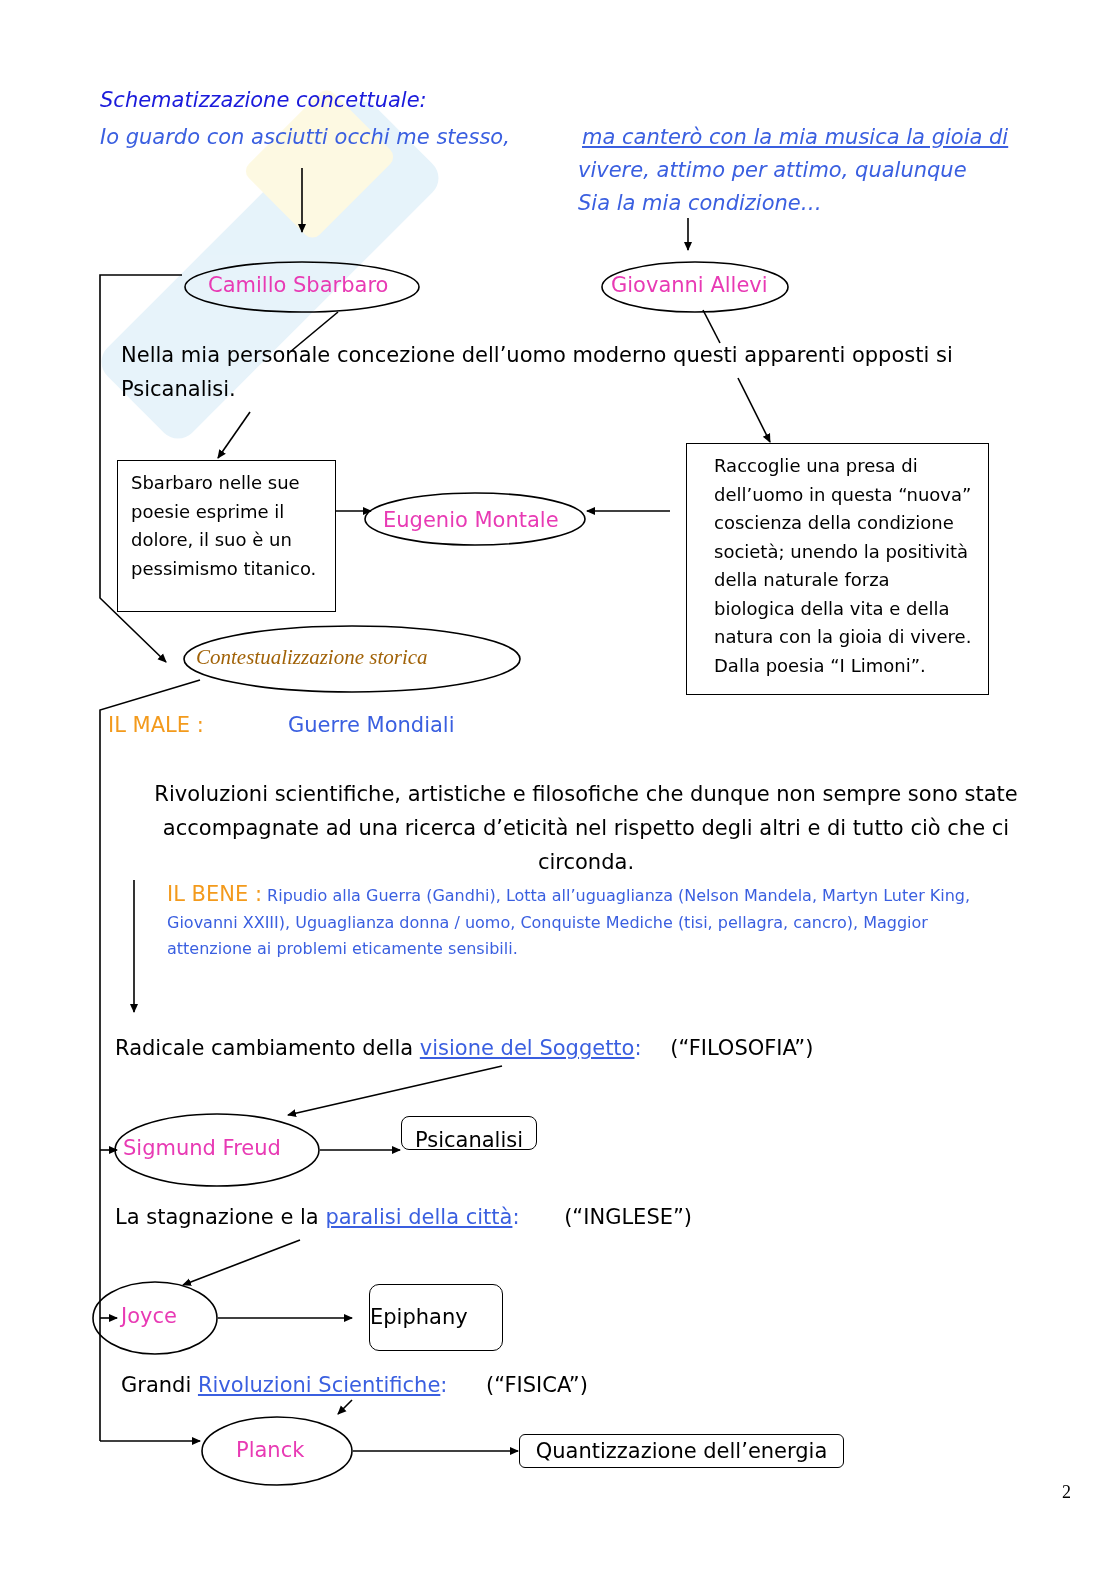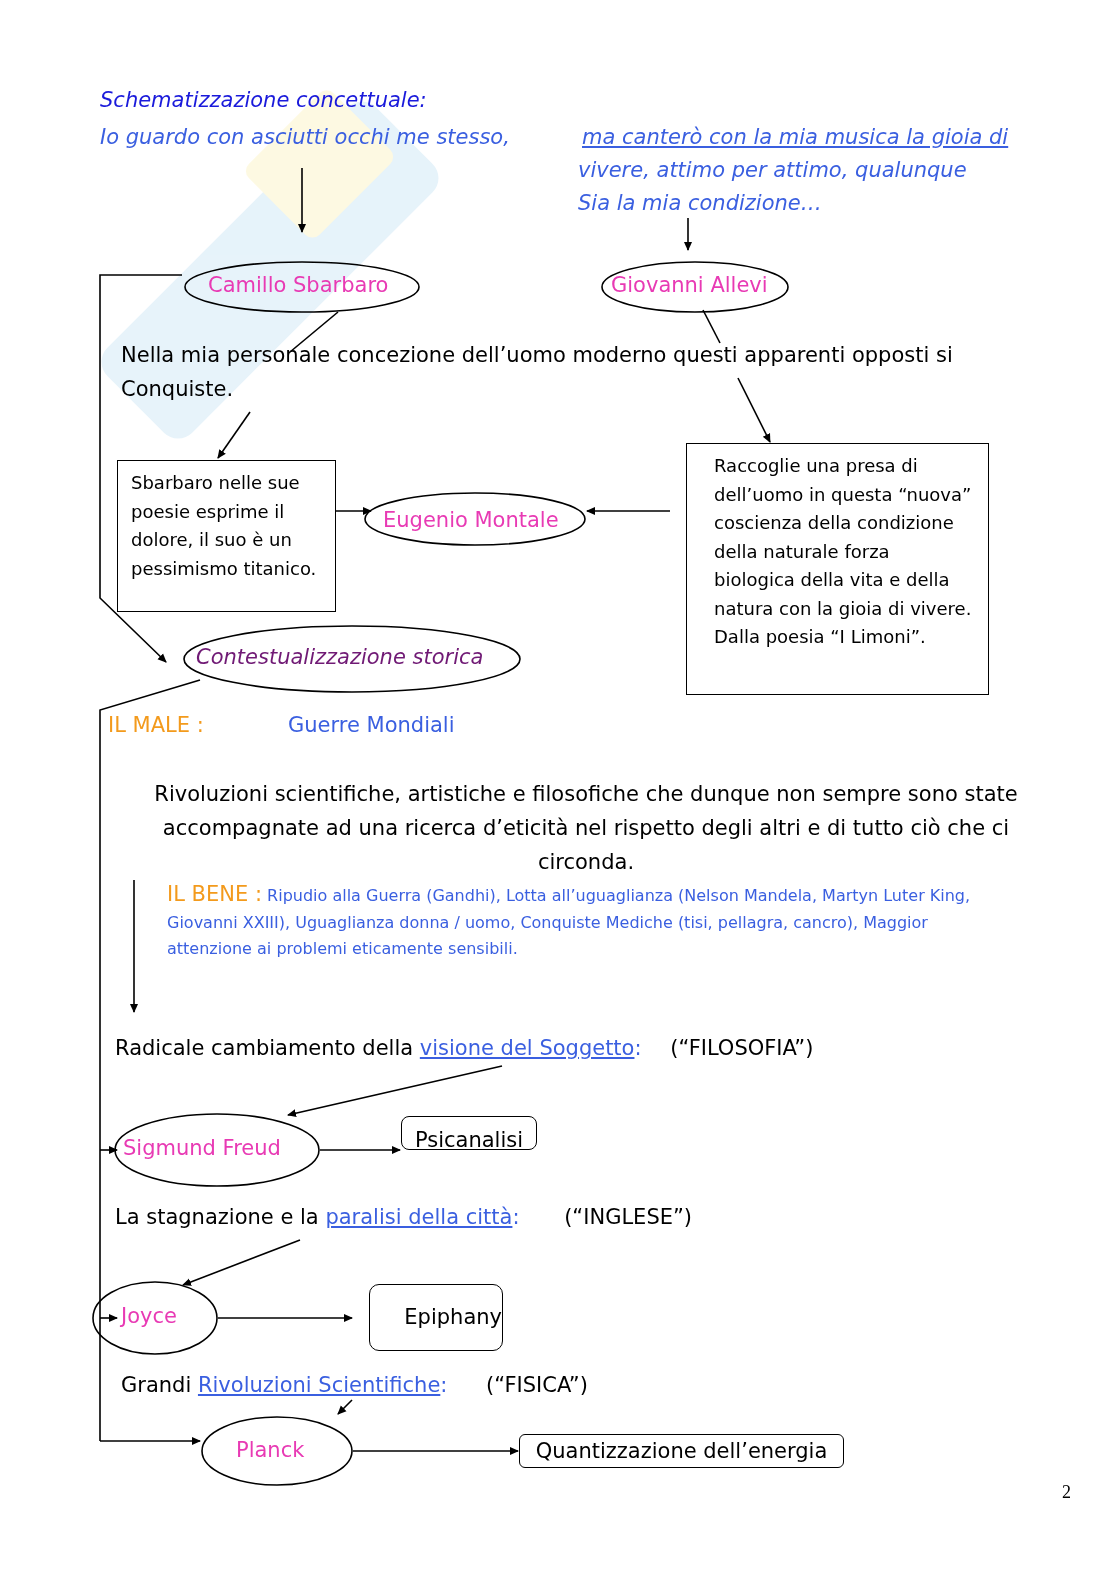--- a/index.html
+++ b/index.html
@@ -2,21 +2,21 @@
 <html><head>
 <meta charset="utf-8">
 <style>
   html, body { margin:0; padding:0; background:#ffffff; }
   body { width:1116px; height:1579px; position:relative; overflow:hidden;
          font-family:"DejaVu Sans", sans-serif; color:#000; }
   .abs { position:absolute; white-space:nowrap; }
   .title { color:#1a1adb; font-style:italic; font-size:21px; }
   .poem { color:#3a5fe0; font-style:italic; font-size:21px; line-height:33px; }
   .pink { color:#e83ab4; font-size:21px; }
-  .red { color:#701a75; font-style:italic; font-size:21px; }
+  .red { color:#a16207; font-style:italic; font-size:21px;font-family:Liberation Serif, serif; }
   .orange { color:#f39a1c; }
   .blue { color:#3a5fe0; }
   .body-text { font-size:21px; line-height:34px; }
   .box { position:absolute; border:1.5px solid #000; background:#fff; box-sizing:border-box; }
   .box-text { font-size:18px; line-height:28.5px; white-space:normal; }
   .link { color:#3a5fe0; text-decoration:underline; }
   svg.layer { position:absolute; left:0; top:0; }
   .watermark { position:absolute; left:20px; top:60px; width:500px; height:420px; pointer-events:none; }
 </style>
 </head>
@@ -89,32 +89,33 @@
 <div class="abs title" style="left:100px;top:88px;">Schematizzazione concettuale:</div>
 <div class="abs poem" style="left:100px;top:121px;">Io guardo con asciutti occhi me stesso,</div>
 <div class="abs poem" style="left:582px;top:121px;text-decoration:underline;">ma canterò con la mia musica la gioia di</div>
 <div class="abs poem" style="left:578px;top:154px;">vivere, attimo per attimo, qualunque</div>
 <div class="abs poem" style="left:578px;top:187px;">Sia la mia condizione…</div>
 
 <div class="abs pink" style="left:208px;top:273px;">Camillo Sbarbaro</div>
 <div class="abs pink" style="left:611px;top:273px;">Giovanni Allevi</div>
 
 <div class="abs body-text" style="left:121px;top:338px;">Nella mia personale concezione dell’uomo moderno questi apparenti opposti si</div>
-<div class="abs body-text" style="left:121px;top:372px;">Conquiste.</div>
+<div class="abs body-text" style="left:121px;top:372px;">Psicanalisi.</div>
 
 <div class="box" style="left:117px;top:460px;width:219px;height:152px;overflow:hidden;padding:8px 10px 0 13px;">
   <div class="box-text">Sbarbaro nelle sue poesie esprime il dolore, il suo è un pessimismo titanico.</div>
 </div>
 
 <div class="abs pink" style="left:383px;top:508px;">Eugenio Montale</div>
 
 <div class="box" style="left:686px;top:443px;width:303px;height:252px;padding:8px 10px 0 27px;">
   <div class="box-text">Raccoglie una presa di</div>
   <div class="box-text">dell’uomo in questa “nuova”</div>
   <div class="box-text">coscienza della condizione</div>
+  <div class="box-text">società; unendo la positività</div>
   <div class="box-text">della naturale forza</div>
   <div class="box-text">biologica della vita e della</div>
   <div class="box-text">natura con la gioia di vivere.</div>
   <div class="box-text">Dalla poesia “I Limoni”.</div>
 </div>
 
 <div class="abs red" style="left:196px;top:645px;">Contestualizzazione storica</div>
 
 <div class="abs orange" style="left:108px;top:713px;font-size:21px;">IL MALE :</div>
 <div class="abs blue" style="left:288px;top:713px;font-size:21px;">Guerre Mondiali</div>
@@ -137,21 +138,21 @@
 
 <div class="abs pink" style="left:123px;top:1136px;">Sigmund Freud</div>
 <div class="box" style="left:401px;top:1116px;width:136px;height:34px;border-radius:8px;font-size:21px;text-align:center;line-height:47px;">Psicanalisi</div>
 
 <div class="abs body-text" style="left:115px;top:1200px;">
   <span>La stagnazione e la </span><span class="link">paralisi della città</span><span class="blue">:</span>
   <span style="margin-left:38px;">(“INGLESE”)</span>
 </div>
 
 <div class="abs pink" style="left:121px;top:1304px;">Joyce</div>
-<div class="box" style="left:369px;top:1284px;width:134px;height:67px;border-radius:10px;font-size:21px;text-align:right;line-height:64px;">Epiphany</div>
+<div class="box" style="left:369px;top:1284px;width:134px;height:67px;border-radius:10px;font-size:21px;text-align:left;line-height:64px;">Epiphany</div>
 
 <div class="abs body-text" style="left:121px;top:1368px;">
   <span>Grandi </span><span class="link">Rivoluzioni Scientifiche</span><span class="blue">:</span>
   <span style="margin-left:32px;">(“FISICA”)</span>
 </div>
 
 <div class="abs pink" style="left:236px;top:1438px;">Planck</div>
 <div class="box" style="left:519px;top:1434px;width:325px;height:34px;border-radius:6px;font-size:21px;text-align:center;line-height:32px;">Quantizzazione dell’energia</div>
 
 <div class="abs" style="left:1062px;top:1482px;font-family:'Liberation Serif', serif;font-size:18px;">2</div>

